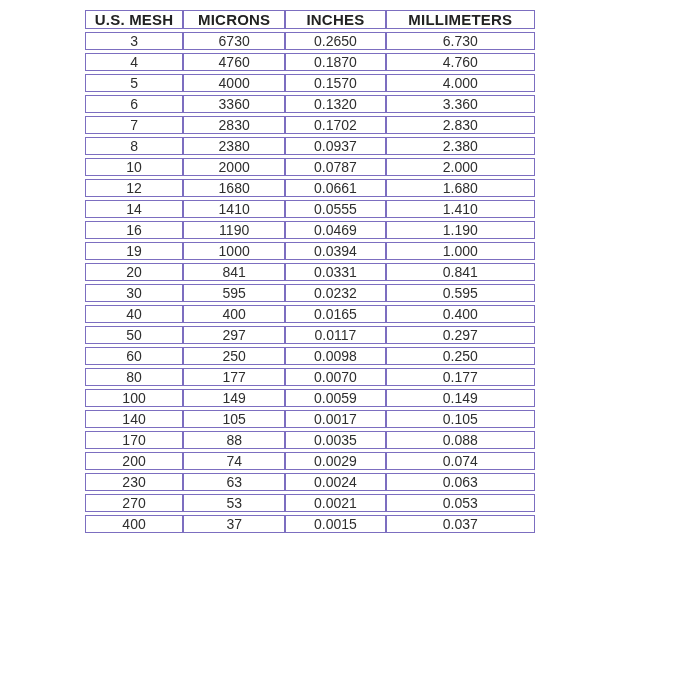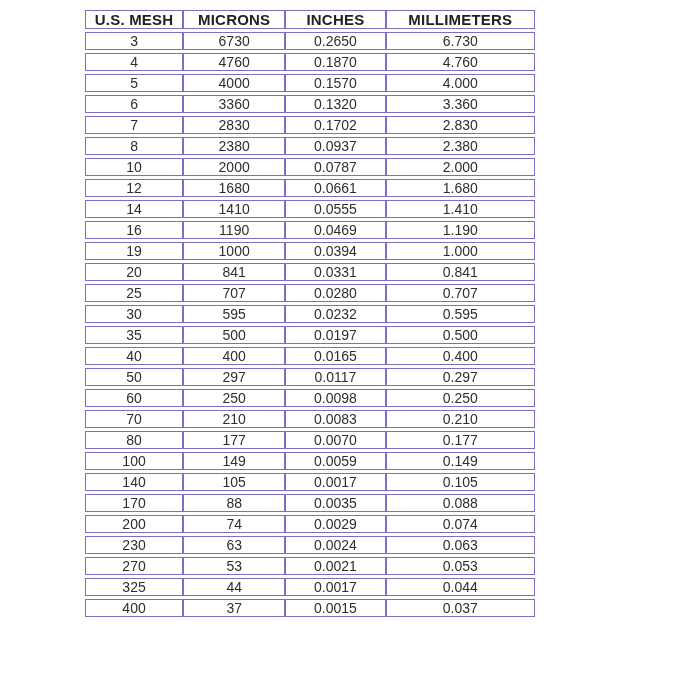--- a/index.html
+++ b/index.html
@@ -142,62 +142,44 @@
         <td>0.0394</td>
         <td>1.000</td>
       </tr>
         <tr>
         <td>20</td>
         <td>841</td>
         <td>0.0331</td>
         <td>0.841</td>
       </tr>
         <tr>
-        <td>25</td>
-        <td>707</td>
-        <td>0.0280</td>
-        <td>0.707</td>
-      </tr>
-        <tr>
         <td>30</td>
         <td>595</td>
         <td>0.0232</td>
         <td>0.595</td>
       </tr>
         <tr>
-        <td>35</td>
-        <td>500</td>
-        <td>0.0197</td>
-        <td>0.500</td>
-      </tr>
-        <tr>
         <td>40</td>
         <td>400</td>
         <td>0.0165</td>
         <td>0.400</td>
       </tr>
         <tr>
         <td>50</td>
         <td>297</td>
         <td>0.0117</td>
         <td>0.297</td>
       </tr>
         <tr>
         <td>60</td>
         <td>250</td>
         <td>0.0098</td>
         <td>0.250</td>
       </tr>
         <tr>
-        <td>70</td>
-        <td>210</td>
-        <td>0.0083</td>
-        <td>0.210</td>
-      </tr>
-        <tr>
         <td>80</td>
         <td>177</td>
         <td>0.0070</td>
         <td>0.177</td>
       </tr>
         <tr>
         <td>100</td>
         <td>149</td>
         <td>0.0059</td>
         <td>0.149</td>
@@ -224,26 +206,20 @@
         <td>230</td>
         <td>63</td>
         <td>0.0024</td>
         <td>0.063</td>
       </tr>
         <tr>
         <td>270</td>
         <td>53</td>
         <td>0.0021</td>
         <td>0.053</td>
-      </tr>
-        <tr>
-        <td>325</td>
-        <td>44</td>
-        <td>0.0017</td>
-        <td>0.044</td>
       </tr>
         <tr>
         <td>400</td>
         <td>37</td>
         <td>0.0015</td>
         <td>0.037</td>
       </tr>
       </tbody>
   </table>
 </div>

